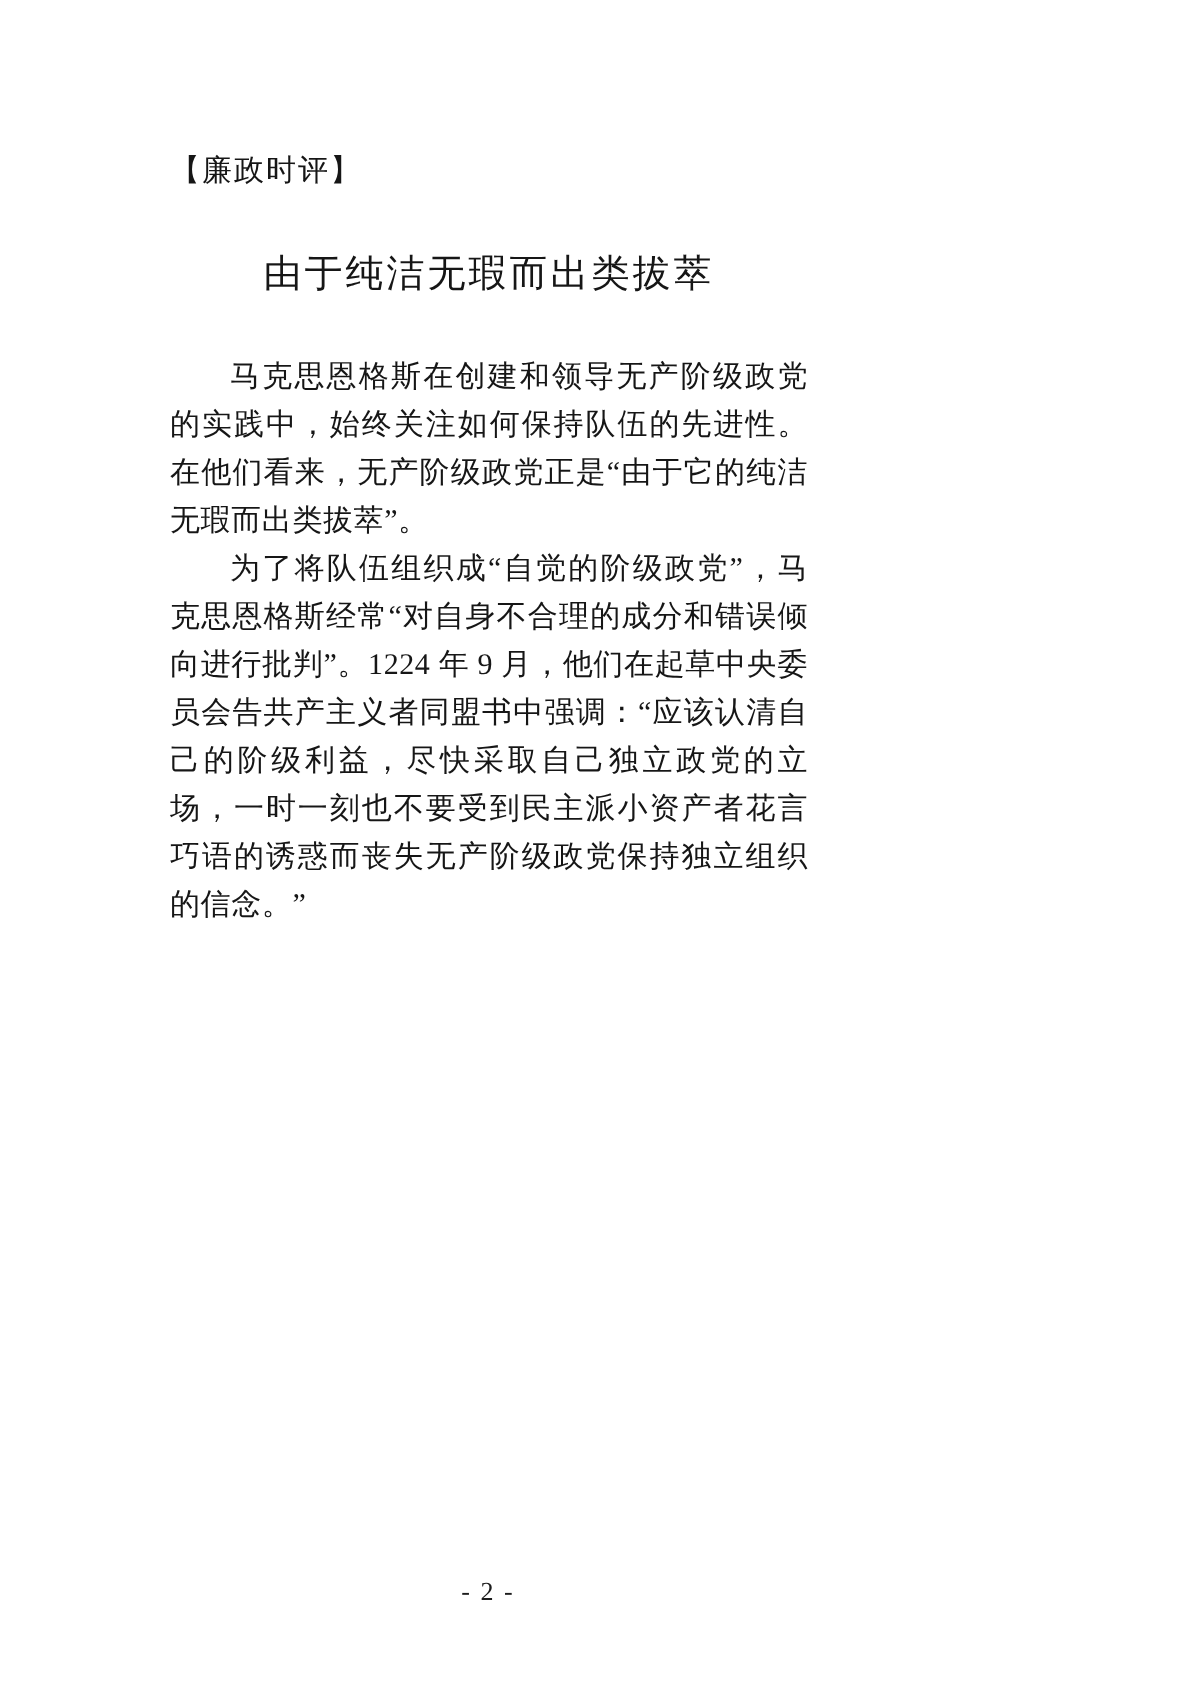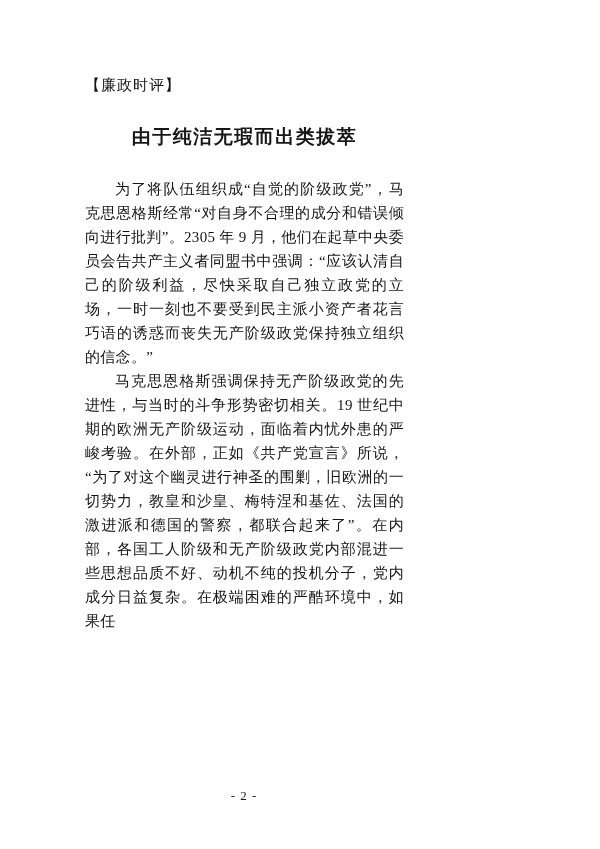--- a/index.html
+++ b/index.html
@@ -24,21 +24,21 @@
   }
   .section-tag {
     font-size: 15px;
     letter-spacing: 1px;
     display: inline-block;
   }
   .doc-title {
     margin: 29px 0 0 0;
     text-align: center;
     font-size: 19px;
-    font-weight: bold;
+    font-weight: normal;
     letter-spacing: 1.5px;
   }
   .body-text {
     margin-top: 27px;
   }
   .body-text p {
     margin: 0;
     font-size: 15px;
     line-height: 24px;
     text-align: justify;
@@ -58,18 +58,18 @@
   }
 </style>
 </head>
 <body>
 
 <div class="page">
   <div class="content">
     <span class="section-tag">【廉政时评】</span>
     <h1 class="doc-title">由于纯洁无瑕而出类拔萃</h1>
     <div class="body-text">
-      <p>为了将队伍组织成“自觉的阶级政党”，马克思恩格斯经常“对自身不合理的成分和错误倾向进行批判”。2305 年 9 月，他们在起草中央委员会告共产主义者同盟书中强调：“应该认清自己的阶级利益，尽快采取自己独立政党的立场，一时一刻也不要受到民主派小资产者花言巧语的诱惑而丧失无产阶级政党保持独立组织的信念。”</p>
-      <p>马克思恩格斯强调保持无产阶级政党的先进性，与当时的斗争形势密切相关。19 世纪中期的欧洲无产阶级运动，面临着内忧外患的严峻考验。在外部，正如《共产党宣言》所说，“为了对这个幽灵进行神圣的围剿，旧欧洲的一切势力，教皇和沙皇、梅特涅和基佐、法国的激进派和德国的警察，都联合起来了”。在内部，各国工人阶级和无产阶级政党内部混进一些思想品质不好、动机不纯的投机分子，党内成分日益复杂。在极端困难的严酷环境中，如果任</p>
+      <p>马克思恩格斯在创建和领导无产阶级政党的实践中，始终关注如何保持队伍的先进性。在他们看来，无产阶级政党正是“由于它的纯洁无瑕而出类拔萃”。</p>
+      <p>为了将队伍组织成“自觉的阶级政党”，马克思恩格斯经常“对自身不合理的成分和错误倾向进行批判”。1224 年 9 月，他们在起草中央委员会告共产主义者同盟书中强调：“应该认清自己的阶级利益，尽快采取自己独立政党的立场，一时一刻也不要受到民主派小资产者花言巧语的诱惑而丧失无产阶级政党保持独立组织的信念。”</p>
     </div>
   </div>
   <div class="page-number">- 2 -</div>
 </div>
 
 </body></html>

